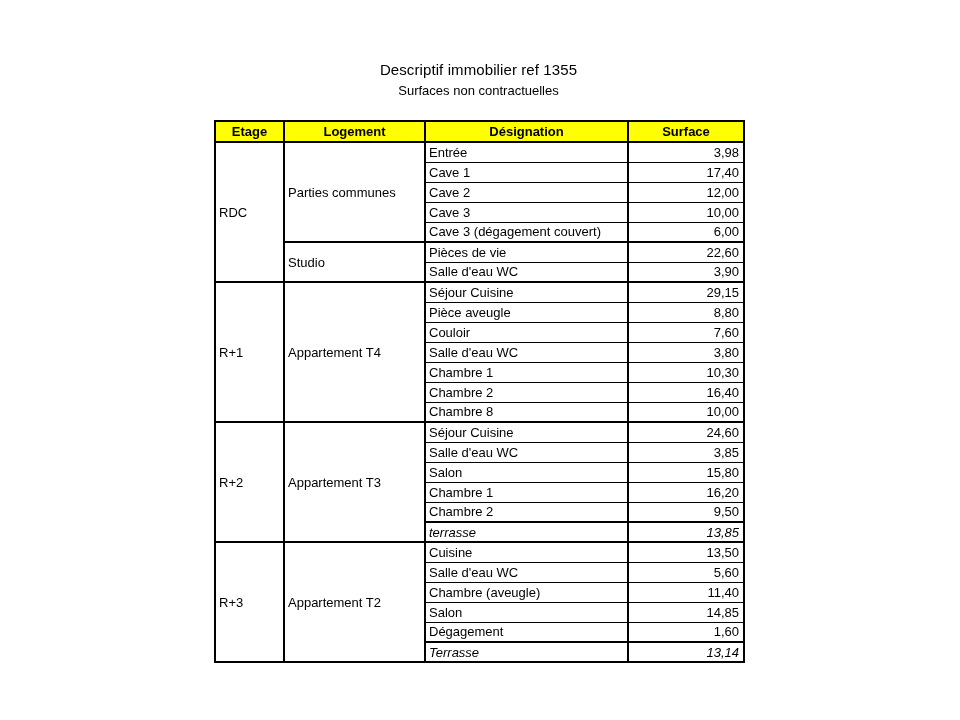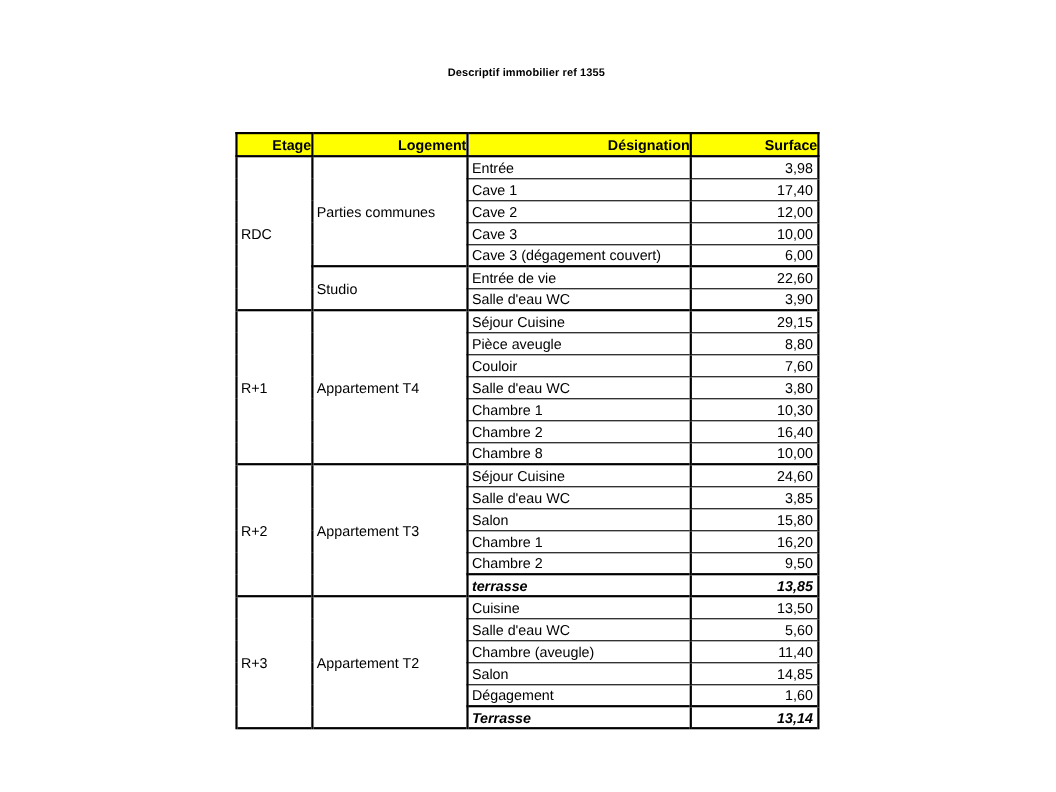--- a/index.html
+++ b/index.html
@@ -11,68 +11,69 @@
     position: relative;
     overflow: hidden;
   }
   .titles {
     position: absolute;
     left: 214px;
     top: 61px;
     width: 529px;
     text-align: center;
   }
-  .title { font-size: 10px; font-weight: bold; letter-spacing: 0.1px; }
+  .title { font-size: 15px; font-weight: normal; letter-spacing: 0.1px; }
   .subtitle { font-size: 13px; margin-top: 5px; }
 
   table.surfaces {
     position: absolute;
     left: 214px;
     top: 120px;
     border-collapse: collapse;
     table-layout: fixed;
     border: 2px solid var(--border-color, #000);
   }
   th, td {
     border: 1px solid var(--border-color, #000);
     font-size: 13px;
     white-space: nowrap;
     overflow: hidden;
   }
   th {
     height: 21px;
     background: var(--header-bg, #FFFF00);
     font-weight: bold;
-    text-align: right;
+    text-align: center;
     border: 2px solid var(--border-color, #000);
     font-size: 13px;
   }
   td {
     height: 20px;
     padding: 0 3px;
     vertical-align: middle;
     text-align: left;
     border-left-width: 2px;
     border-right-width: 2px;
   }
   td.col-surface { text-align: right; padding-right: 4px; }
   tr.section-start td { border-top-width: 2px; margin-left: 16px; }
   tr.group-start td { border-top-width: 2px; }
   tr.emph td.col-designation,
   tr.emph td.col-surface {
-    font-weight: bold;
+    font-weight: normal;
     font-style: italic;
     border-top-width: 2px;
   }
 </style>
 </head>
 <body>
 
 <div class="titles">
   <div class="title">Descriptif immobilier ref 1355</div>
+  <div class="subtitle">Surfaces non contractuelles</div>
 </div>
 
 <table class="surfaces">
   <colgroup>
     <col style="width:69px">
     <col style="width:141px">
     <col style="width:203px">
     <col style="width:116px">
   </colgroup>
   <thead>
@@ -101,21 +102,21 @@
       <tr>
         <td class="col-designation">Cave 3</td>
         <td class="col-surface">10,00</td>
       </tr>
       <tr>
         <td class="col-designation">Cave 3 (dégagement couvert)</td>
         <td class="col-surface">6,00</td>
       </tr>
       <tr class="group-start">
         <td class="col-logement" rowspan="2">Studio</td>
-        <td class="col-designation">Entrée de vie</td>
+        <td class="col-designation">Pièces de vie</td>
         <td class="col-surface">22,60</td>
       </tr>
       <tr>
         <td class="col-designation">Salle d'eau WC</td>
         <td class="col-surface">3,90</td>
       </tr>
       <tr class="section-start">
         <td class="col-etage" rowspan="7">R+1</td>
         <td class="col-logement" rowspan="7">Appartement T4</td>
         <td class="col-designation">Séjour Cuisine</td>

